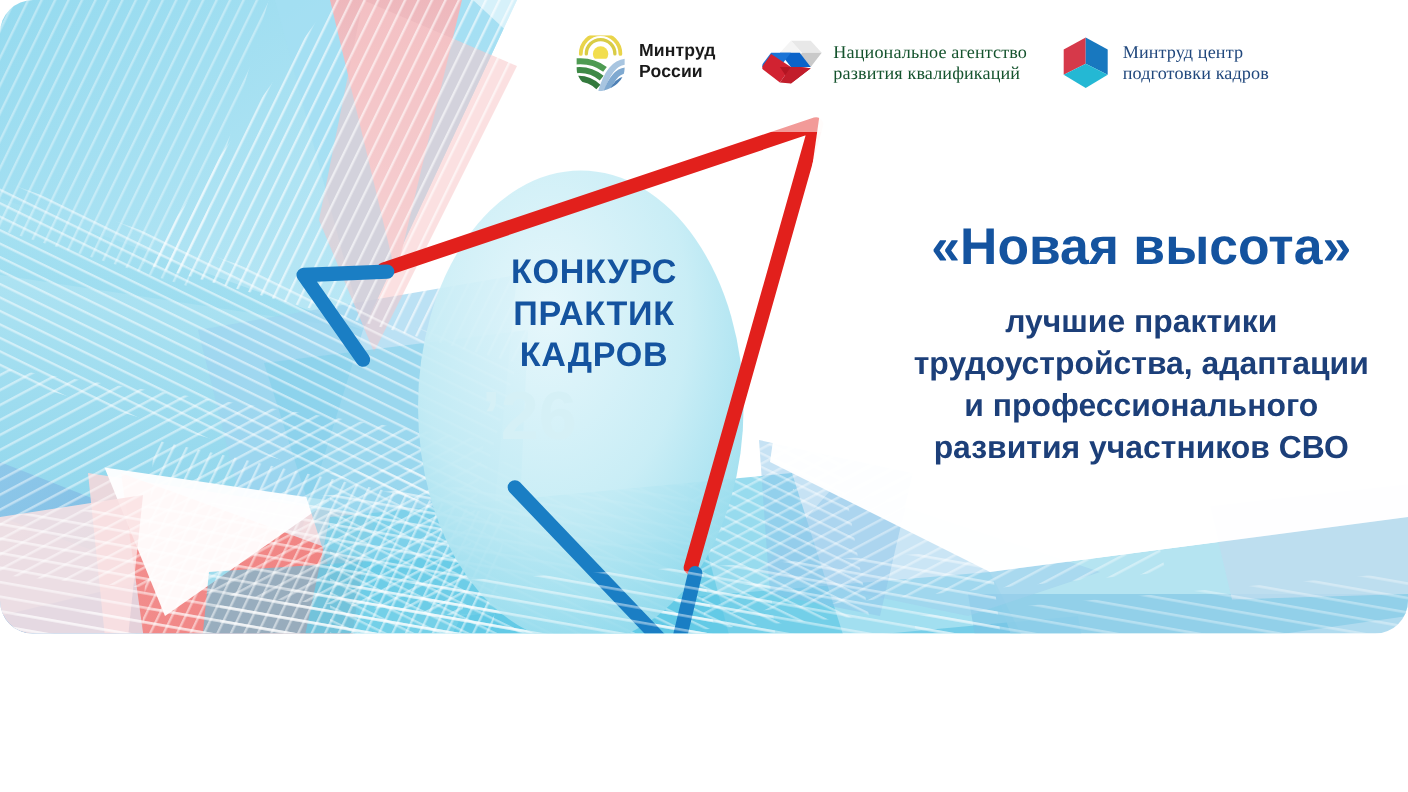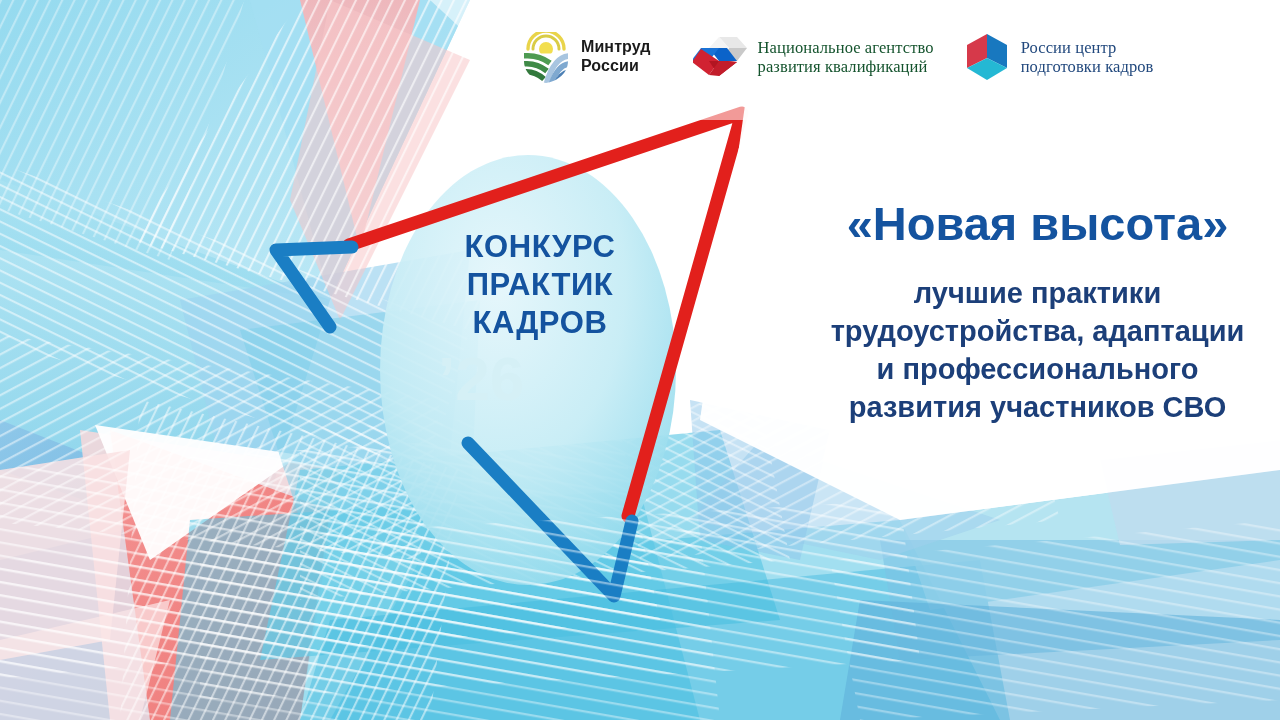--- a/index.html
+++ b/index.html
@@ -6,23 +6,24 @@
     margin: 0;
     padding: 0;
     background: #ffffff;
   }
   body {
     font-family: "Liberation Sans", sans-serif;
   }
   #poster {
     position: relative;
     width: 1280px;
-    height: 720px;
+    height: 576px;
     overflow: hidden;
     background: #ffffff;
+    border-radius: 30px;
   }
   #bg-svg {
     position: absolute;
     left: 0; top: 0;
     width: 1280px;
     height: 720px;
   }
 
   
   .logo-bar {
@@ -306,21 +307,21 @@
     </div>
 
     <div class="logo-block sp-bcpk">
       <svg class="logo-mark" width="50" height="54" viewBox="0 0 50 54">
         <polygon points="25,4 5,15 5,38 25,28" fill="#d6394a"></polygon>
         <polygon points="25,4 45,15 45,38 25,28" fill="#1878bf"></polygon>
         <polygon points="5,38 25,28 45,38 25,50" fill="#24b8d4"></polygon>
         <polygon points="25,4 5,15 25,25 45,15" fill="#ffffff" opacity="0"></polygon>
       </svg>
       <div class="logo-text bcpk-text">
-        <div>России центр</div>
+        <div>Минтруд центр</div>
         <div>подготовки кадров</div>
       </div>
     </div>
   </div>
 
   <div class="emblem-text">
     <div class="emblem-line">КОНКУРС</div>
     <div class="emblem-line">ПРАКТИК</div>
     <div class="emblem-line">КАДРОВ</div>
     <div class="emblem-year">’26</div>

